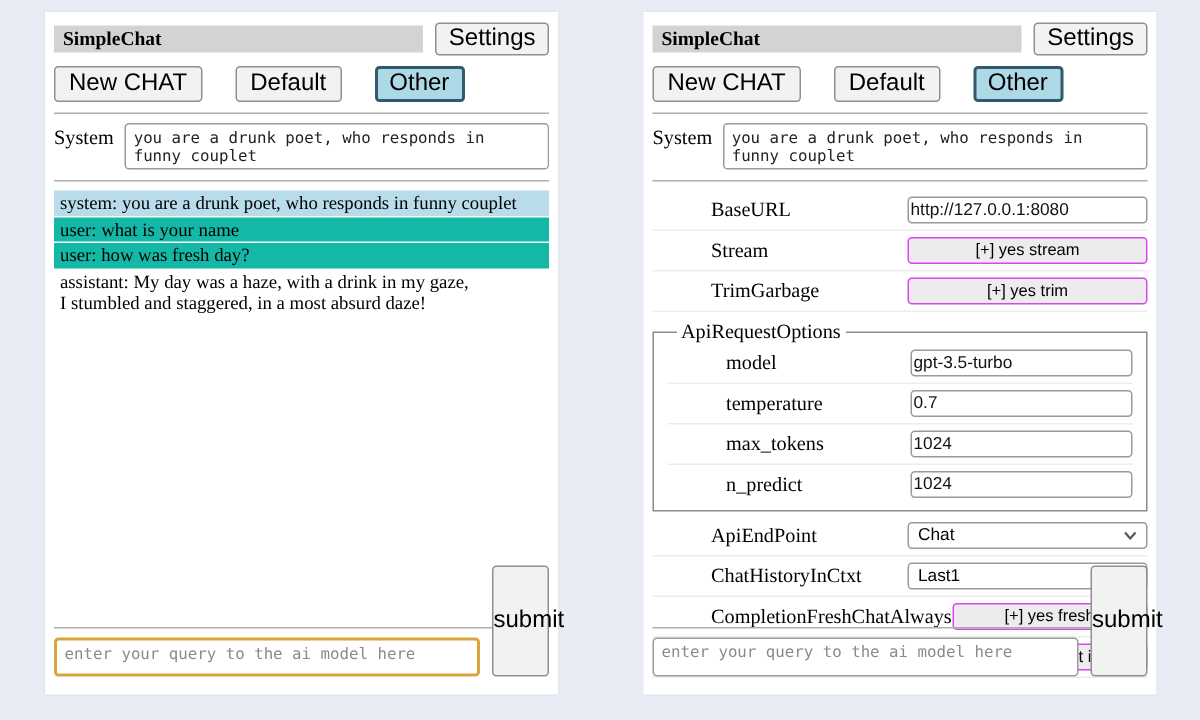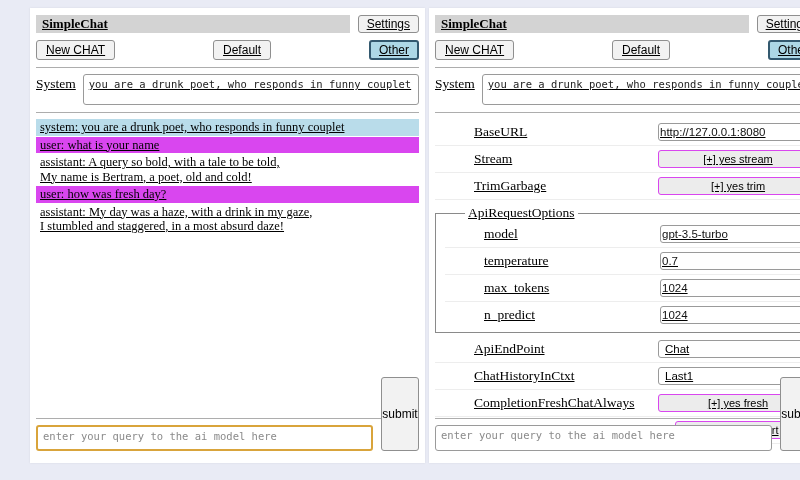--- a/index.html
+++ b/index.html
@@ -6,52 +6,51 @@
   html, body { width: 800px; height: 480px; }
   body {
     background: #e9ebf5;
     font-family: "Liberation Serif", serif;
     position: relative;
     overflow: hidden;
   }
   .panel {
     position: absolute;
     top: 8px;
-    width: 395px;
+    width: 342px;
     height: 455px;
     background: #ffffff;
     padding: 7px 6px;
     box-shadow: 0 0 2px rgba(0,0,0,0.08);
-    text-decoration: underline;
   }
   #left-panel  { left: 30px; }
   #right-panel { left: 429px; }
 
   
   .header-row { display: flex; align-items: center; gap: 8px; }
   .titlebar {
     flex: 1;
     background: #d3d3d3;
     font-weight: bold;
     font-size: 13px;
     padding: 2px 6px;
     height: 18px;
     line-height: 14px;
   }
   button {
     font-family: "Liberation Sans", sans-serif;
-    font-size: 12px;
+    font-size: 16px;
     background: #f2f2f2;
     border: 1px solid #8f8f8f;
     border-radius: 3px;
     padding: 1px 8px;
     color: #000;
     cursor: pointer;
   }
-  .session-row { display: flex; gap: 22px; margin-top: 7px; justify-content: space-between; }
+  .session-row { display: flex; gap: 22px; margin-top: 7px; }
   .session-row button { padding: 2px 9px; }
   .session-row button.active {
     background: #add8e6;
     border: 2px solid #33596f;
     padding: 1px 8px;
   }
   hr.divider {
     border: none;
     border-top: 1px solid #adadad;
     margin: 7px 0 6px 0;
@@ -74,21 +73,21 @@
   
   .chat-log { margin-top: 3px; }
   .msg {
     font-size: 12.5px;
     line-height: 14.5px;
     padding: 1px 4px;
     margin-bottom: 1px;
     white-space: pre-line;
   }
   .msg.system    { background: #b9dcea; }
-  .msg.user      { background: #d946ef; }
+  .msg.user      { background: #14b8a6; }
   .msg.assistant { background: transparent; }
 
   
   .query-hr {
     position: absolute; left: 6px; right: 6px; bottom: 44px;
     border: none; border-top: 1px solid #adadad;
   }
   .query-row {
     position: absolute; left: 6px; right: 6px; bottom: 12px;
     display: flex; gap: 8px; align-items: stretch;
@@ -138,21 +137,21 @@
   .select svg { flex: none; }
 
   fieldset.options-group {
     border: 1px solid #8a8a8a;
     margin: 5px 0 3px 0;
     padding: 0 9px 4px 9px;
   }
   fieldset.options-group legend {
     font-size: 13.5px;
     padding: 0 3px;
-    margin-left: 20px;
+    margin-left: 6px;
   }
   fieldset .setting-row .control,
   fieldset input.set-input,
   fieldset button.set-btn { width: 148px; }
   fieldset .setting-row:last-child { border-bottom: none; }
 </style>
 </head>
 <body>
 
 <div class="panel" id="left-panel">
@@ -172,22 +171,20 @@
   <div class="system-row">
     <span class="row-label">System</span>
     <textarea style="">you are a drunk poet, who responds in funny couplet</textarea>
   </div>
 
   <hr class="divider">
 
   <div class="chat-log">
     <div class="msg system">system: you are a drunk poet, who responds in funny couplet</div>
     <div class="msg user">user: what is your name</div>
-    <div class="msg assistant">assistant: A query so bold, with a tale to be told,
-My name is Bertram, a poet, old and cold!</div>
     <div class="msg user">user: how was fresh day?</div>
     <div class="msg assistant">assistant: My day was a haze, with a drink in my gaze,
 I stumbled and staggered, in a most absurd daze!</div>
   </div>
 
   <hr class="query-hr">
   <div class="query-row">
     <textarea class="focused" placeholder="enter your query to the ai model here" style=""></textarea>
     <button>submit</button>
   </div>

